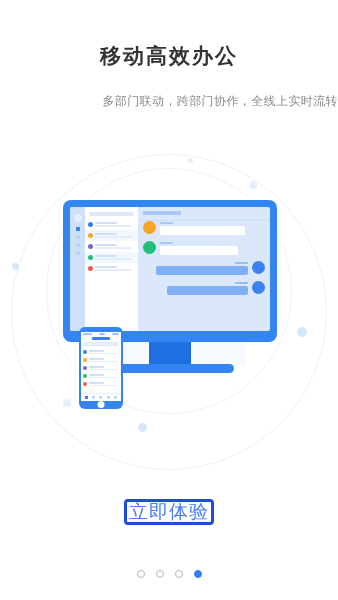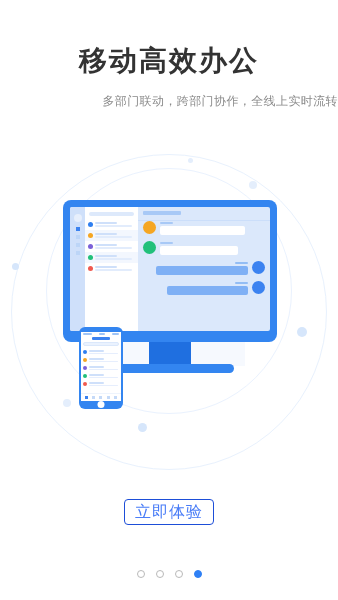--- a/index.html
+++ b/index.html
@@ -18,21 +18,21 @@
     overflow: hidden;
   }
 
   
   .headline {
     position: absolute;
     top: 42px;
     left: 0;
     width: 338px;
     text-align: center;
-    font-size: 28px;
+    font-size: 21px;
     font-weight: bold;
     letter-spacing: 2px;
     color: #333333;
   }
   .subhead {
     position: absolute;
     top: 93px;
     left: 0;
     width: 338px;
     text-align: right;
@@ -239,25 +239,25 @@
     transform: translateX(-50%);
     width: 7px; height: 7px; border-radius: 50%; background: #ffffff;
   }
 
   
   .cta {
     position: absolute;
     left: 50%; top: 499px;
     transform: translateX(-50%);
     width: 90px; height: 26px;
-    border: 1px solid #1d4ed8;
+    border: 3px solid #1d4ed8;
     border-radius: 4px;
     background: #ffffff;
     color: #4a7df7;
-    font-size: 16px;
+    font-size: 19px;
     letter-spacing: 1px;
     display: flex; align-items: center; justify-content: center;
     cursor: pointer;
     box-sizing: border-box;
     padding: 0;
   }
 
   
   .pager {
     position: absolute;

